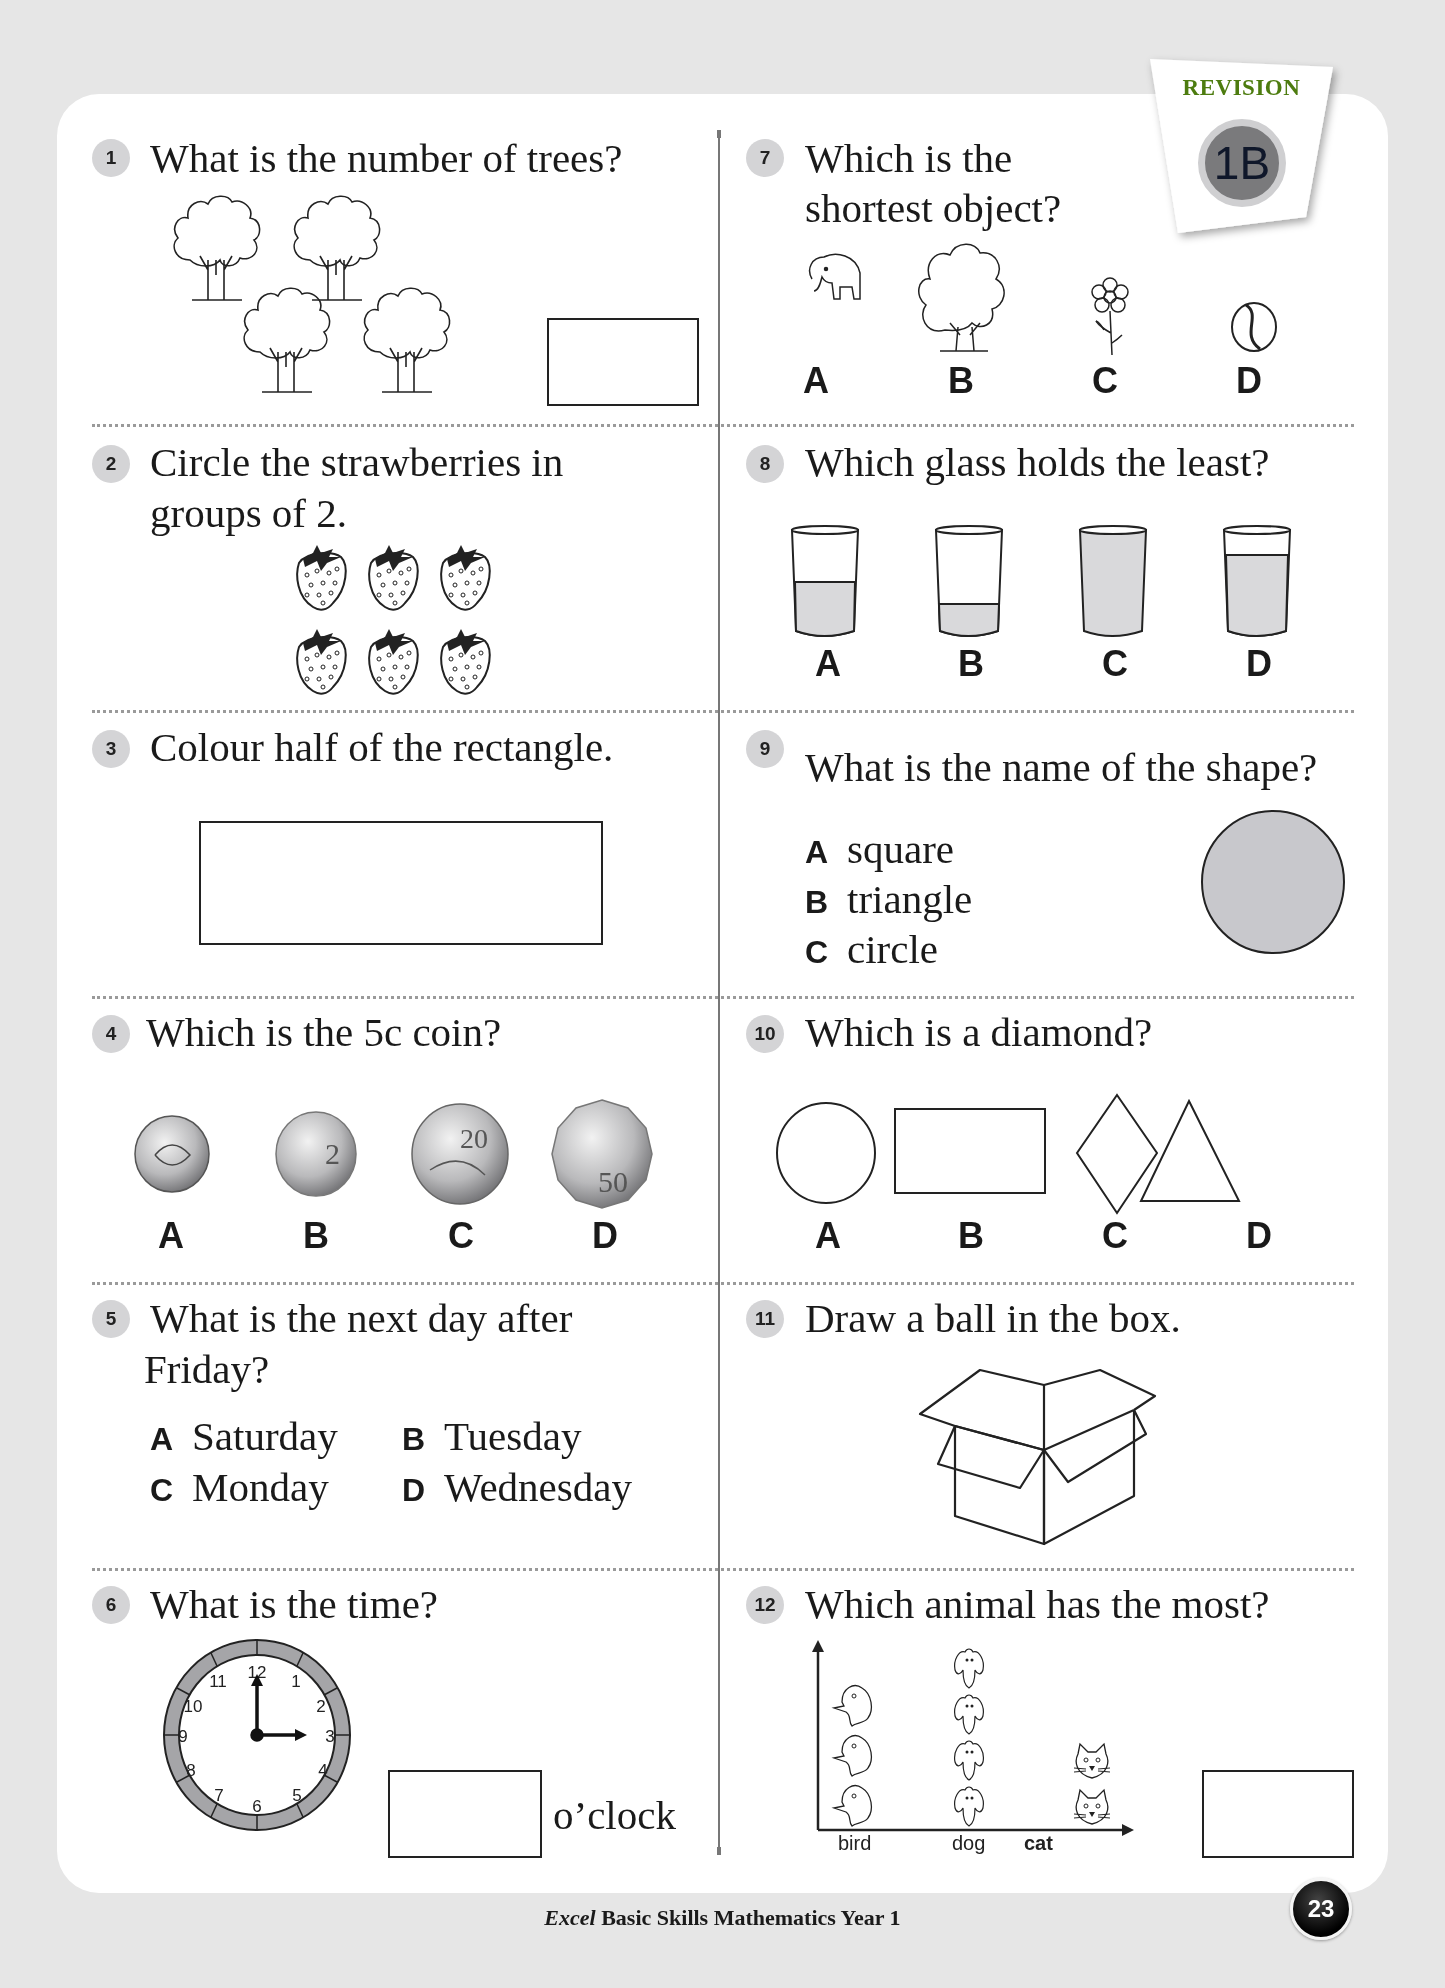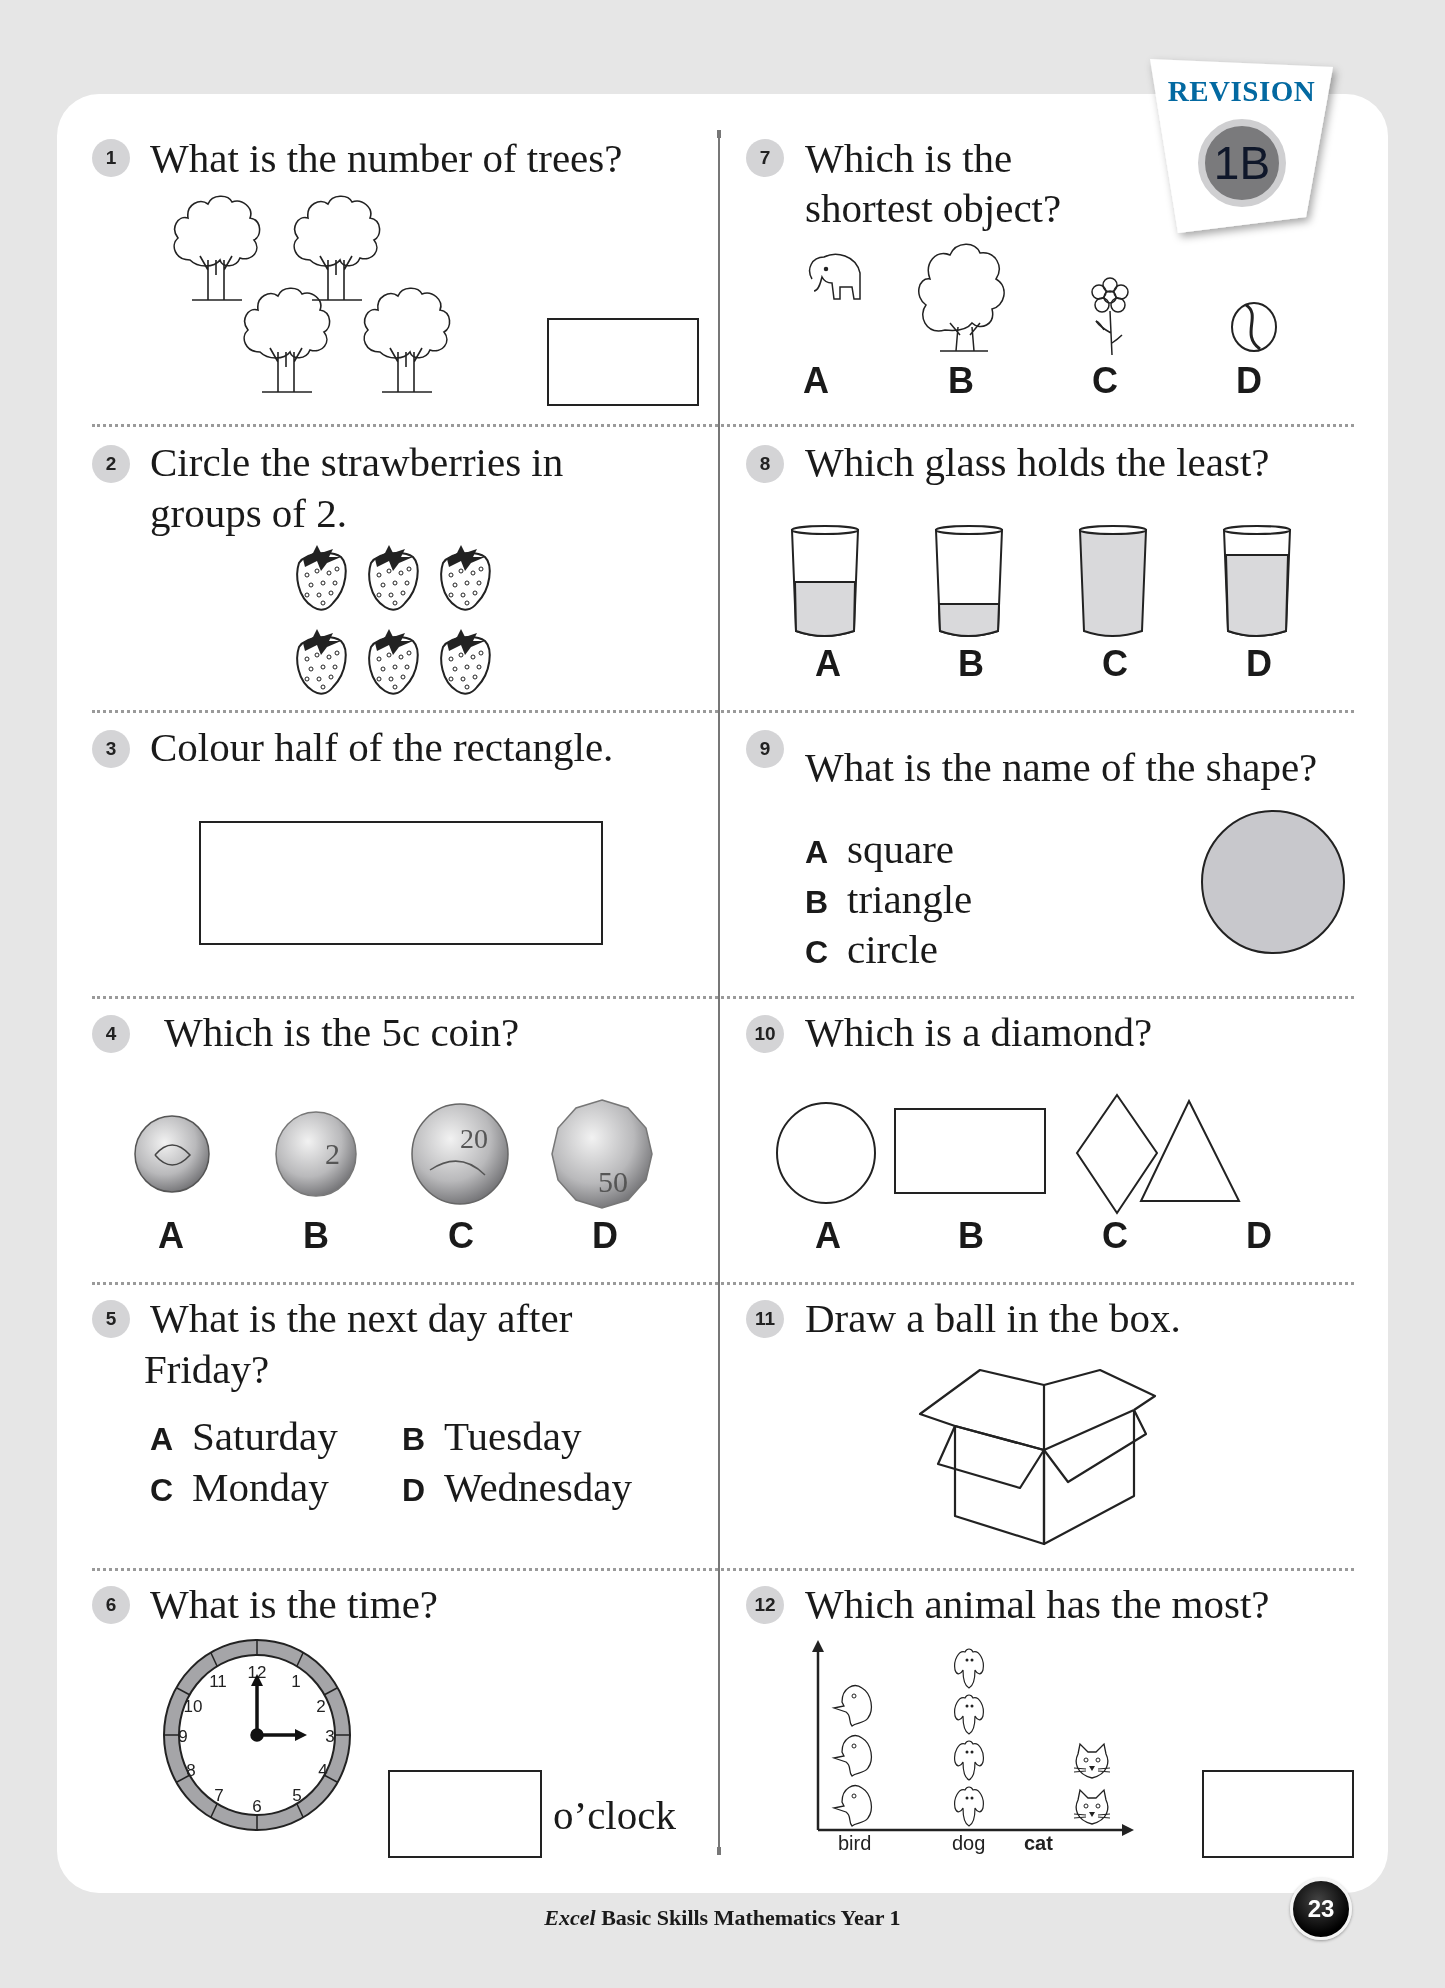--- a/index.html
+++ b/index.html
@@ -20,21 +20,21 @@
   .ansbox { position:absolute; border:2px solid #222; background:#fff; }
   svg { position:absolute; overflow:visible; }
   .footer { position:absolute; left:0; width:1445px; top:1905px; text-align:center; font-size:22px; font-weight:bold; color:#1a1a1a; }
   .footer i { font-style:italic;margin-top:44px; }
   .pagenum { position:absolute; left:1290px; top:1878px; width:56px; height:56px; border-radius:50%;
              background:radial-gradient(circle at 45% 35%, #444, #000 70%); border:3px solid #f4f4f4;
              box-shadow:0 1px 3px rgba(0,0,0,.35);
              color:#fff; font-family:"Liberation Sans", sans-serif; font-weight:bold; font-size:24px;
              display:flex; align-items:center; justify-content:center; }
   .revision { position:absolute; left:1148px; top:57px; width:187px; height:178px; }
-  .rev-label { position:absolute; left:0; top:18px; width:187px; text-align:center; font-weight:bold; font-size:29px; letter-spacing:0.5px; color:#0369a1; }
+  .rev-label { position:absolute; left:0; top:18px; width:187px; text-align:center; font-weight:bold; font-size:23px; letter-spacing:0.5px; color:#4d7c0f; }
   .rev-circle { position:absolute; left:50px; top:62px; width:88px; height:88px; border-radius:50%; background:#7a7a7c;
                 border:7px solid #cfcfd1; box-sizing:border-box; color:#0f172a; font-family:"Liberation Sans", sans-serif;
                 font-size:46px; display:flex; align-items:center; justify-content:center; }
   .axis-lbl { position:absolute; font-family:"Liberation Sans", sans-serif; font-size:20px; color:#222; }
 </style>
 </head>
 <body>
 
 <div class="card"></div>
 
@@ -111,21 +111,21 @@
 </div>
 
 <div>
   <div class="qnum" style="left:92px;top:730px;">3</div>
   <div class="qtext" style="left:150px;top:722px;">Colour half of the rectangle.</div>
   <div class="ansbox" style="left:199px;top:821px;width:400px;height:120px;"></div>
 </div>
 
 <div>
   <div class="qnum" style="left:92px;top:1015px;">4</div>
-  <div class="qtext" style="left:164px;top:1007px;font-family:Liberation Serif, serif;">Which is the 5c coin?</div>
+  <div class="qtext" style="left:146px;top:1007px;font-family:Liberation Serif, serif;">Which is the 5c coin?</div>
   <svg width="600" height="130" style="left:120px;top:1100px;">
     <defs>
       <radialGradient id="coin" cx="40%" cy="35%" r="70%">
           <stop offset="0" stop-color="#f2f2f2"></stop>
           <stop offset="0.6" stop-color="#b9b9bb"></stop>
           <stop offset="1" stop-color="#6d6d70"></stop>
         </radialGradient>
     </defs>
     <g>
       <ellipse cx="52" cy="54" rx="37" ry="38" fill="url(#coin)" stroke="#555" stroke-width="1.5"></ellipse>

